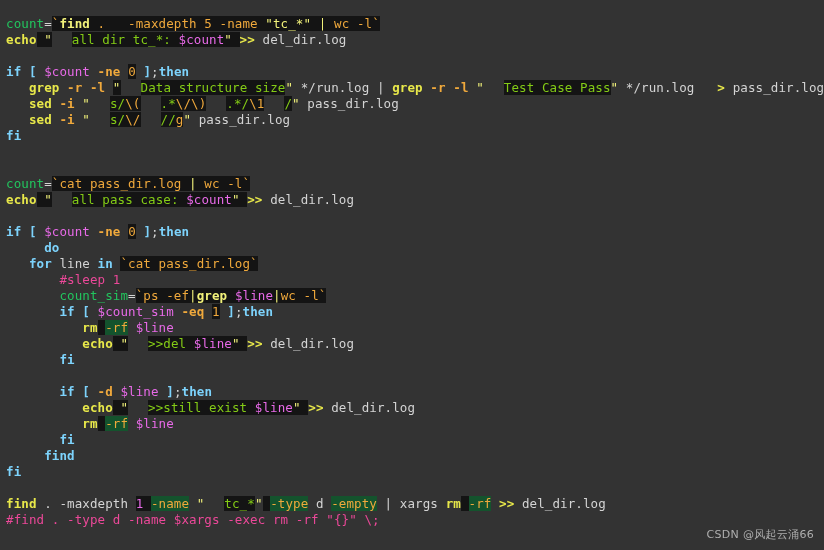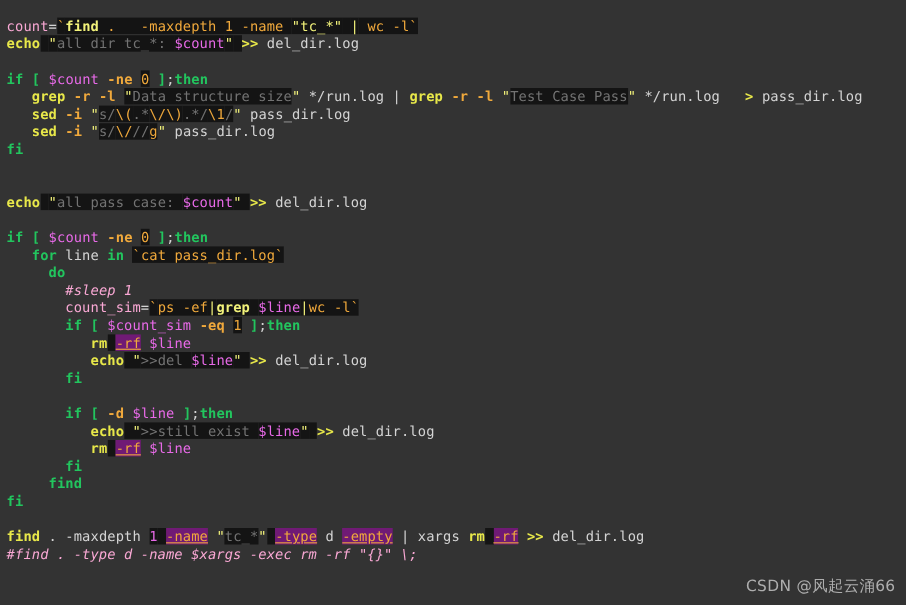--- a/index.html
+++ b/index.html
@@ -33,73 +33,74 @@
     font-size: 12.5px;
     white-space: pre;
     padding-left: 6px;
     letter-spacing: 0.1px;
   }
 
   .tok { white-space: pre; }
 
   
   .t-plain    { color: #d4d4d4; }
-  .t-var      { color: #f9a8d4; }            
-  .t-kw       { color: #22c55e; font-weight: bold; }  
+  .t-var      { color: #22c55e; }            
+  .t-kw       { color: #7dd3fc; font-weight: bold; }  
   .t-builtin  { color: #e8e84a; font-weight: bold; text-align: center; }  
   .t-opt      { color: #f0a93c; font-weight: bold; }            
-  .t-optbg    { color: #f0a93c; background: #701a75; text-decoration: underline; }
-  .t-str      { color: #737373; background: #141414; }
+  .t-optbg    { color: #f0a93c; background: #14532d; }
+  .t-str      { color: #84cc16; background: #141414; margin-left: 20px; }
   .t-quote    { color: #f2f27a; }
   .t-quotebg  { color: #f2f27a; background: #141414; }
   .t-dollar   { color: #e86ae8; }
   .t-dollarbg { color: #e86ae8; background: #141414; }
   .t-num      { color: #f0a93c; background: #141414; }
   .t-numplain { color: #e86ae8; background: #141414; }
-  .t-cmt      { color: #f9a8d4; font-style: italic; }
+  .t-cmt      { color: #ec4899; }
   .t-tick     { color: #f0a93c; background: #141414; }
   .t-tickkw   { color: #f2f27a; background: #141414; font-weight: bold; }
   .t-tickpipe { color: #f2f27a; background: #141414; }
   .t-redir    { color: #e8e84a; font-weight: bold; }
   .t-esc      { color: #f0a93c; background: #141414; }
   .t-blackpad { background: #141414; }
 
   
   #watermark {
     position: absolute;
     right: 10px;
     bottom: 8px;
     color: #b9b9b9;
-    font-size: 14px;
+    font-size: 11px;
     font-family: "DejaVu Sans", "Liberation Sans", sans-serif;
     letter-spacing: 0.3px;
     opacity: 0.92;
     user-select: none;
   }
 </style>
 </head>
 <body>
 
 <div id="code-viewer">
   <div id="code-lines">
-      <div class="code-line"><span class="tok t-var">count</span><span class="tok t-plain">=</span><span class="tok t-tick">`</span><span class="tok t-tickkw">find</span><span class="tok t-tick"> .   -maxdepth 1 -name </span><span class="tok t-tickpipe">"tc_*"</span><span class="tok t-tick"> </span><span class="tok t-tickpipe">|</span><span class="tok t-tick"> wc -l`</span></div>
+      <div class="code-line"><span class="tok t-var">count</span><span class="tok t-plain">=</span><span class="tok t-tick">`</span><span class="tok t-tickkw">find</span><span class="tok t-tick"> .   -maxdepth 5 -name </span><span class="tok t-tickpipe">"tc_*"</span><span class="tok t-tick"> </span><span class="tok t-tickpipe">|</span><span class="tok t-tick"> wc -l`</span></div>
       <div class="code-line"><span class="tok t-builtin">echo</span><span class="tok t-blackpad"> </span><span class="tok t-quotebg">"</span><span class="tok t-str">all dir tc_*: </span><span class="tok t-dollarbg">$count</span><span class="tok t-quotebg">"</span><span class="tok t-blackpad"> </span><span class="tok t-redir">&gt;&gt;</span><span class="tok t-plain"> del_dir.log</span></div>
       <div class="code-line">&nbsp;</div>
       <div class="code-line"><span class="tok t-kw">if</span><span class="tok t-plain"> </span><span class="tok t-kw">[</span><span class="tok t-plain"> </span><span class="tok t-dollar">$count</span><span class="tok t-plain"> </span><span class="tok t-opt">-ne</span><span class="tok t-plain"> </span><span class="tok t-num">0</span><span class="tok t-plain"> </span><span class="tok t-kw">]</span><span class="tok t-plain">;</span><span class="tok t-kw">then</span></div>
       <div class="code-line"><span class="tok t-plain">   </span><span class="tok t-builtin">grep</span><span class="tok t-plain"> </span><span class="tok t-opt">-r</span><span class="tok t-plain"> </span><span class="tok t-opt">-l</span><span class="tok t-plain"> </span><span class="tok t-quotebg">"</span><span class="tok t-str">Data structure size</span><span class="tok t-quote">"</span><span class="tok t-plain"> */run.log </span><span class="tok t-plain">|</span><span class="tok t-plain"> </span><span class="tok t-builtin">grep</span><span class="tok t-plain"> </span><span class="tok t-opt">-r</span><span class="tok t-plain"> </span><span class="tok t-opt">-l</span><span class="tok t-plain"> </span><span class="tok t-quote">"</span><span class="tok t-str">Test Case Pass</span><span class="tok t-quote">"</span><span class="tok t-plain"> */run.log   </span><span class="tok t-redir">&gt;</span><span class="tok t-plain"> pass_dir.log</span></div>
       <div class="code-line"><span class="tok t-plain">   </span><span class="tok t-builtin">sed</span><span class="tok t-plain"> </span><span class="tok t-opt">-i</span><span class="tok t-plain"> </span><span class="tok t-quote">"</span><span class="tok t-str">s/</span><span class="tok t-esc">\(</span><span class="tok t-str">.*</span><span class="tok t-esc">\/</span><span class="tok t-esc">\)</span><span class="tok t-str">.*/</span><span class="tok t-esc">\1</span><span class="tok t-str">/</span><span class="tok t-quote">"</span><span class="tok t-plain"> pass_dir.log</span></div>
       <div class="code-line"><span class="tok t-plain">   </span><span class="tok t-builtin">sed</span><span class="tok t-plain"> </span><span class="tok t-opt">-i</span><span class="tok t-plain"> </span><span class="tok t-quote">"</span><span class="tok t-str">s/</span><span class="tok t-esc">\/</span><span class="tok t-str">//</span><span class="tok t-esc">g</span><span class="tok t-quote">"</span><span class="tok t-plain"> pass_dir.log</span></div>
       <div class="code-line"><span class="tok t-kw">fi</span></div>
       <div class="code-line">&nbsp;</div>
       <div class="code-line">&nbsp;</div>
+      <div class="code-line"><span class="tok t-var">count</span><span class="tok t-plain">=</span><span class="tok t-tick">`cat pass_dir.log </span><span class="tok t-tickpipe">|</span><span class="tok t-tick"> wc -l`</span></div>
       <div class="code-line"><span class="tok t-builtin">echo</span><span class="tok t-blackpad"> </span><span class="tok t-quotebg">"</span><span class="tok t-str">all pass case: </span><span class="tok t-dollarbg">$count</span><span class="tok t-quotebg">"</span><span class="tok t-blackpad"> </span><span class="tok t-redir">&gt;&gt;</span><span class="tok t-plain"> del_dir.log</span></div>
       <div class="code-line">&nbsp;</div>
       <div class="code-line"><span class="tok t-kw">if</span><span class="tok t-plain"> </span><span class="tok t-kw">[</span><span class="tok t-plain"> </span><span class="tok t-dollar">$count</span><span class="tok t-plain"> </span><span class="tok t-opt">-ne</span><span class="tok t-plain"> </span><span class="tok t-num">0</span><span class="tok t-plain"> </span><span class="tok t-kw">]</span><span class="tok t-plain">;</span><span class="tok t-kw">then</span></div>
+      <div class="code-line"><span class="tok t-plain">     </span><span class="tok t-kw">do</span></div>
       <div class="code-line"><span class="tok t-plain">   </span><span class="tok t-kw">for</span><span class="tok t-plain"> line </span><span class="tok t-kw">in</span><span class="tok t-plain"> </span><span class="tok t-tick">`cat pass_dir.log`</span></div>
-      <div class="code-line"><span class="tok t-plain">     </span><span class="tok t-kw">do</span></div>
       <div class="code-line"><span class="tok t-plain">       </span><span class="tok t-cmt">#sleep 1</span></div>
       <div class="code-line"><span class="tok t-plain">       </span><span class="tok t-var">count_sim</span><span class="tok t-plain">=</span><span class="tok t-tick">`</span><span class="tok t-tick">ps -ef</span><span class="tok t-tickpipe">|</span><span class="tok t-tickkw">grep</span><span class="tok t-tick"> </span><span class="tok t-dollarbg">$line</span><span class="tok t-tickpipe">|</span><span class="tok t-tick">wc -l`</span></div>
       <div class="code-line"><span class="tok t-plain">       </span><span class="tok t-kw">if</span><span class="tok t-plain"> </span><span class="tok t-kw">[</span><span class="tok t-plain"> </span><span class="tok t-dollar">$count_sim</span><span class="tok t-plain"> </span><span class="tok t-opt">-eq</span><span class="tok t-plain"> </span><span class="tok t-num">1</span><span class="tok t-plain"> </span><span class="tok t-kw">]</span><span class="tok t-plain">;</span><span class="tok t-kw">then</span></div>
       <div class="code-line"><span class="tok t-plain">          </span><span class="tok t-builtin">rm</span><span class="tok t-blackpad"> </span><span class="tok t-optbg">-rf</span><span class="tok t-plain"> </span><span class="tok t-dollar">$line</span></div>
       <div class="code-line"><span class="tok t-plain">          </span><span class="tok t-builtin">echo</span><span class="tok t-blackpad"> </span><span class="tok t-quotebg">"</span><span class="tok t-str">&gt;&gt;del </span><span class="tok t-dollarbg">$line</span><span class="tok t-quotebg">"</span><span class="tok t-blackpad"> </span><span class="tok t-redir">&gt;&gt;</span><span class="tok t-plain"> del_dir.log</span></div>
       <div class="code-line"><span class="tok t-plain">       </span><span class="tok t-kw">fi</span></div>
       <div class="code-line">&nbsp;</div>
       <div class="code-line"><span class="tok t-plain">       </span><span class="tok t-kw">if</span><span class="tok t-plain"> </span><span class="tok t-kw">[</span><span class="tok t-plain"> </span><span class="tok t-opt">-d</span><span class="tok t-plain"> </span><span class="tok t-dollar">$line</span><span class="tok t-plain"> </span><span class="tok t-kw">]</span><span class="tok t-plain">;</span><span class="tok t-kw">then</span></div>
       <div class="code-line"><span class="tok t-plain">          </span><span class="tok t-builtin">echo</span><span class="tok t-blackpad"> </span><span class="tok t-quotebg">"</span><span class="tok t-str">&gt;&gt;still exist </span><span class="tok t-dollarbg">$line</span><span class="tok t-quotebg">"</span><span class="tok t-blackpad"> </span><span class="tok t-redir">&gt;&gt;</span><span class="tok t-plain"> del_dir.log</span></div>
       <div class="code-line"><span class="tok t-plain">          </span><span class="tok t-builtin">rm</span><span class="tok t-blackpad"> </span><span class="tok t-optbg">-rf</span><span class="tok t-plain"> </span><span class="tok t-dollar">$line</span></div>

